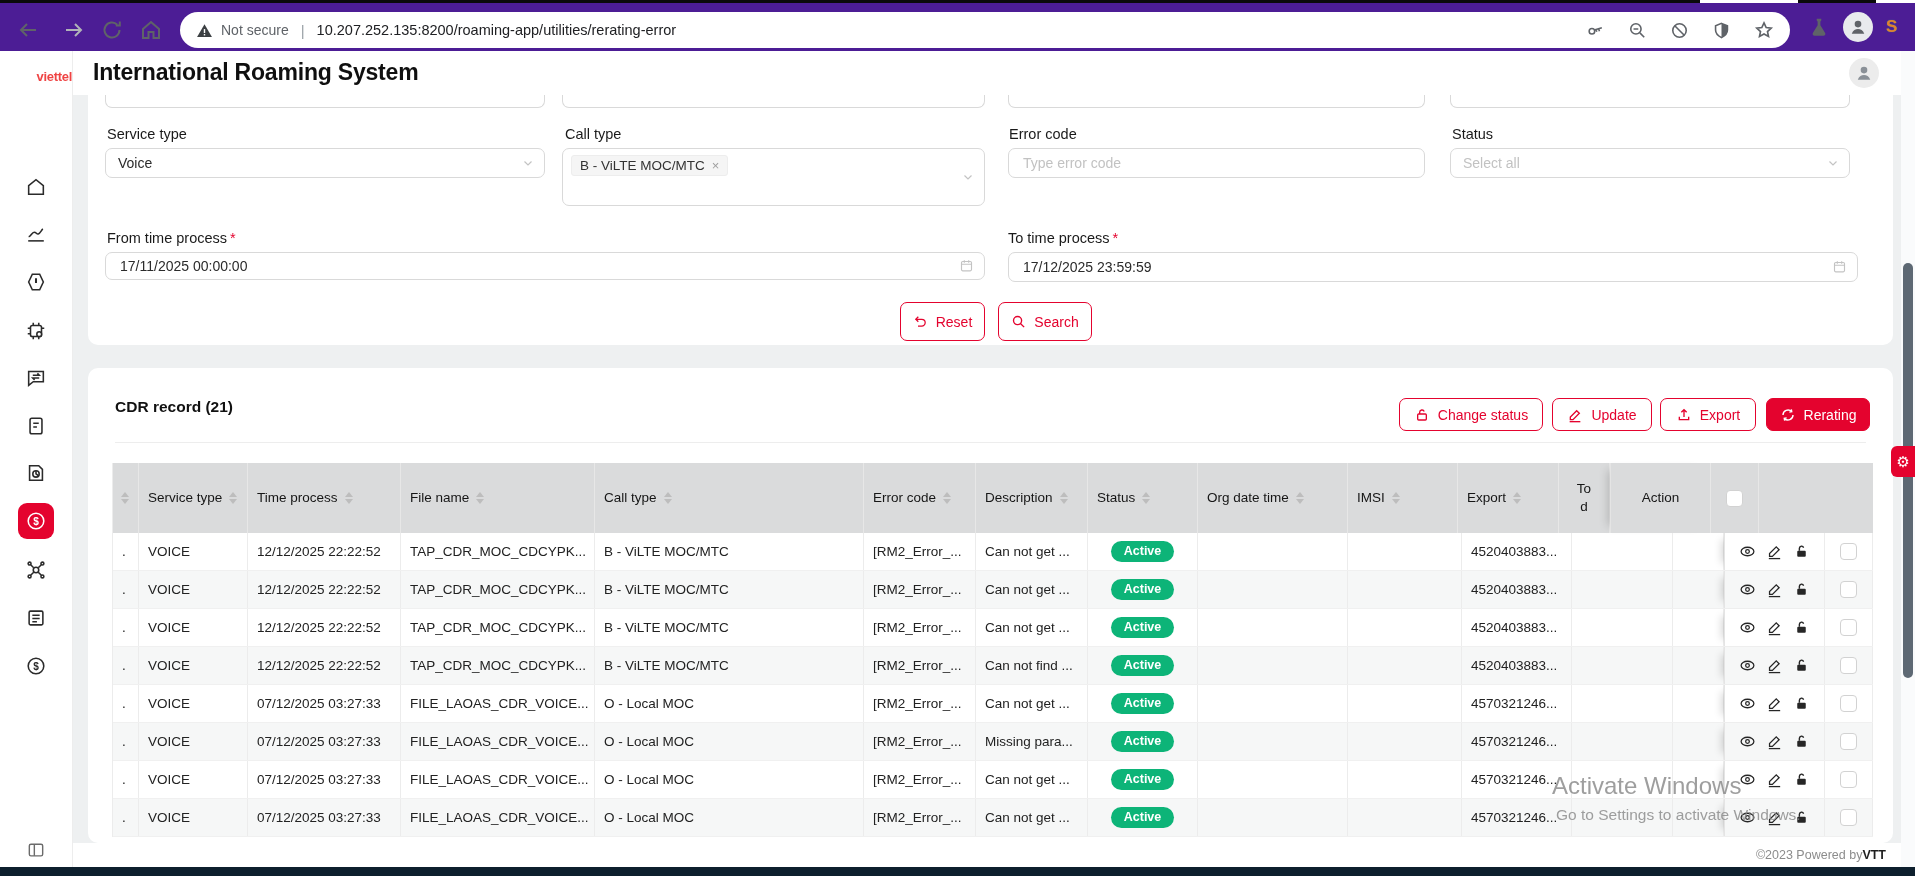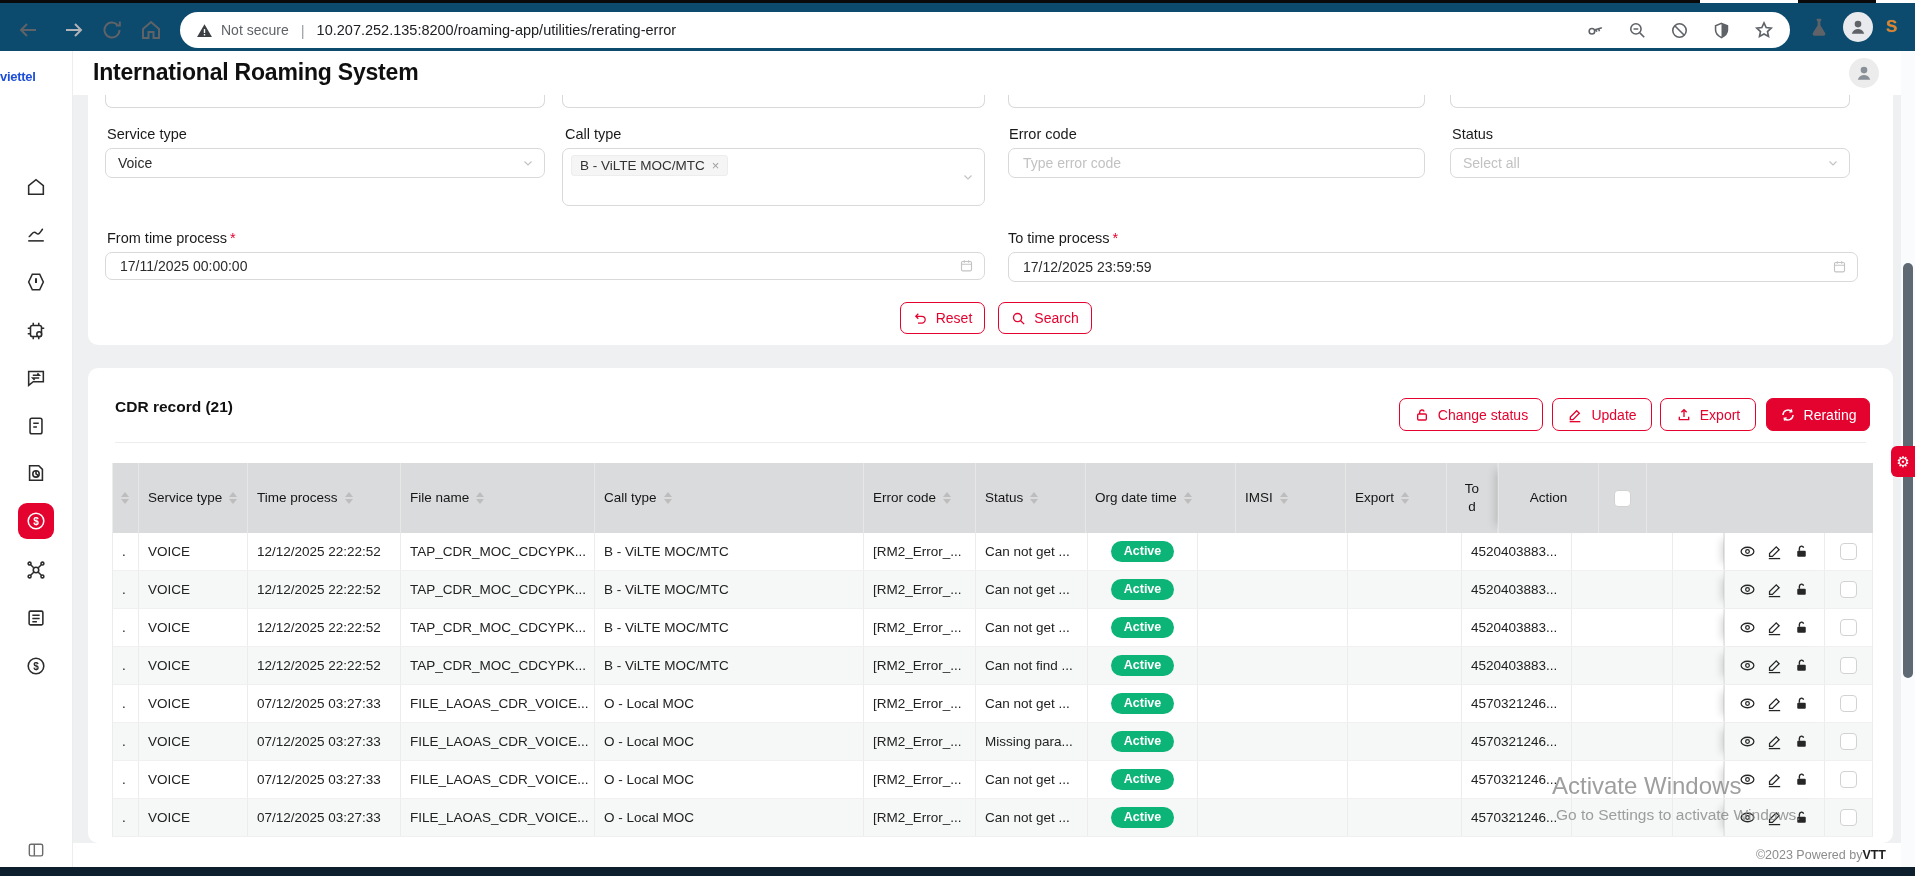--- a/index.html
+++ b/index.html
@@ -2,34 +2,34 @@
 <html><head>
 <meta charset="utf-8">
 <style>
   html,body{margin:0;padding:0}
   body{width:1915px;height:876px;position:relative;overflow:hidden;
        font-family:"Liberation Sans",sans-serif;background:#eef0f1;font-size:14px;color:#1f1f1f;}
   svg{display:block}
   
   #topline{position:absolute;left:0;top:0;width:1915px;height:3px;background:#0a0a0a;z-index:9}
   .topgap{position:absolute;top:0;height:3px;background:#fff;z-index:10}
-  #browser-bar{position:absolute;left:0;top:3px;width:1915px;height:48px;background:#0c4a6e;z-index:8}
+  #browser-bar{position:absolute;left:0;top:3px;width:1915px;height:48px;background:#4c1d95;z-index:8}
   .nav-ico{position:absolute;top:15px;width:24px;height:24px;cursor:pointer}
   #url-pill{position:absolute;left:180px;top:9px;width:1610px;height:36px;background:#fff;border-radius:18px;
             display:flex;align-items:center;padding:0 16px;box-sizing:border-box}
   #security-chip{display:flex;align-items:center;gap:8px;color:#5f6368;font-size:14px;cursor:pointer}
   .pill-sep{color:#9aa0a6;margin:0 12px;font-size:15px}
   #url-text{color:#202124;font-size:14.5px;white-space:nowrap}
   #pill-right{margin-left:auto;display:flex;align-items:center;gap:23px}
   #after-pill{position:absolute;top:0;left:1808px;height:48px;display:flex;align-items:center;gap:13px}
   #profile-circle{width:30px;height:30px;border-radius:50%;background:#e8eaed;display:flex;align-items:center;justify-content:center;cursor:pointer}
   #s-logo{font-weight:bold;font-size:17px;color:#e2802f;text-shadow:0 0 1px #3aa17b;cursor:pointer}
   
   #sidebar{position:absolute;left:0;top:51px;width:72px;height:816px;background:#fff;border-right:1px solid #ededed;z-index:5}
-  #sidebar-logo{position:absolute;left:0;top:18px;width:72px;text-align:left;color:#1d4ed8;font-weight:bold;font-size:13px;letter-spacing:-.3px}
+  #sidebar-logo{position:absolute;left:0;top:18px;width:72px;text-align:right;color:#ef4444;font-weight:bold;font-size:13px;letter-spacing:-.3px}
   .snav{position:absolute;left:17px;width:38px;height:38px;display:flex;align-items:center;justify-content:center;cursor:pointer}
   .snav.active{background:#e4032e;border-radius:9px;width:36px;height:36px;left:18px}
   #header-bar{position:absolute;left:72px;top:51px;width:1843px;height:44px;background:#fff;z-index:4}
   #page-title{position:absolute;left:21px;top:8px;font-size:23px;font-weight:bold;color:#0f0f0f;letter-spacing:-.2px}
   #header-avatar{position:absolute;left:1777px;top:7px;width:30px;height:30px;border-radius:50%;background:#ececec;
                  display:flex;align-items:center;justify-content:center;cursor:pointer}
   
   #filter-card{position:absolute;left:88px;top:95px;width:1805px;height:250px;background:#fff;border-radius:0 0 10px 10px;z-index:3}
   .cutbox{position:absolute;top:0;height:13px;border:1px solid #d9d9d9;border-top:none;border-radius:0 0 7px 7px;box-sizing:border-box}
   .flabel{position:absolute;font-size:14.5px;color:#1a1a1a}
@@ -38,21 +38,21 @@
         display:flex;align-items:center;padding:0 12px;font-size:14px;color:#2b2b2b;cursor:pointer}
   .fbox input{border:none;outline:none;width:100%;font-size:14px;color:#2b2b2b;font-family:"Liberation Sans",sans-serif;background:transparent}
   .fbox input::placeholder{color:#c2c2c2}
   .chev{position:absolute;right:10px;top:50%;margin-top:-6px}
   .placeholder{color:#c2c2c2}
   #call-multi{align-items:flex-start;padding:6px 8px}
   .tag{display:flex;align-items:center;gap:7px;background:#f5f5f5;border:1px solid #ededed;border-radius:3px;
        padding:2px 8px;font-size:13.5px;color:#333}
   .tag .x{color:#9e9e9e;font-size:13px;cursor:pointer}
   .cal-ico{position:absolute;right:10px;top:50%;margin-top:-8px}
-  .btn{position:absolute;height:32px;border:1px solid #e4032e;border-radius:7px;background:#fff;color:#e4032e;
+  .btn{position:absolute;height:39px;border:1px solid #e4032e;border-radius:7px;background:#fff;color:#e4032e;
        display:flex;align-items:center;justify-content:center;gap:8px;font-size:14px;box-sizing:border-box;cursor:pointer}
   .btn.filled{background:#e4032e;color:#fff}
   
   #table-card{position:absolute;left:88px;top:368px;width:1805px;height:475px;background:#fff;border-radius:10px;z-index:3}
   #table-title{position:absolute;left:27px;top:30px;font-size:15.5px;font-weight:bold;color:#111}
   #card-divider{position:absolute;left:27px;top:74px;width:1751px;border-top:1px solid #ededed}
   #grid{position:absolute;left:24px;top:95px;width:1760px;border-left:1px solid #ececec;font-size:13.5px}
   #thead{display:flex;height:70px;background:#dadbdc}
   .th{display:flex;align-items:center;padding:0 9px;border-right:1px solid #e7e7e7;box-sizing:border-box;color:#161616}
   .th .lbl{line-height:1.3}
@@ -417,20 +417,27 @@
             <i class="dn"></i>
           </span>
         </div>
         <div class="th c5">
           <span class="lbl">Error code</span>
           <span class="sorter">
             <i class="up"></i>
             <i class="dn"></i>
           </span>
         </div>
+        <div class="th c6">
+          <span class="lbl">Description</span>
+          <span class="sorter">
+            <i class="up"></i>
+            <i class="dn"></i>
+          </span>
+        </div>
         <div class="th c7">
           <span class="lbl">Status</span>
           <span class="sorter">
             <i class="up"></i>
             <i class="dn"></i>
           </span>
         </div>
         <div class="th c8">
           <span class="lbl">Org date time</span>
           <span class="sorter">

